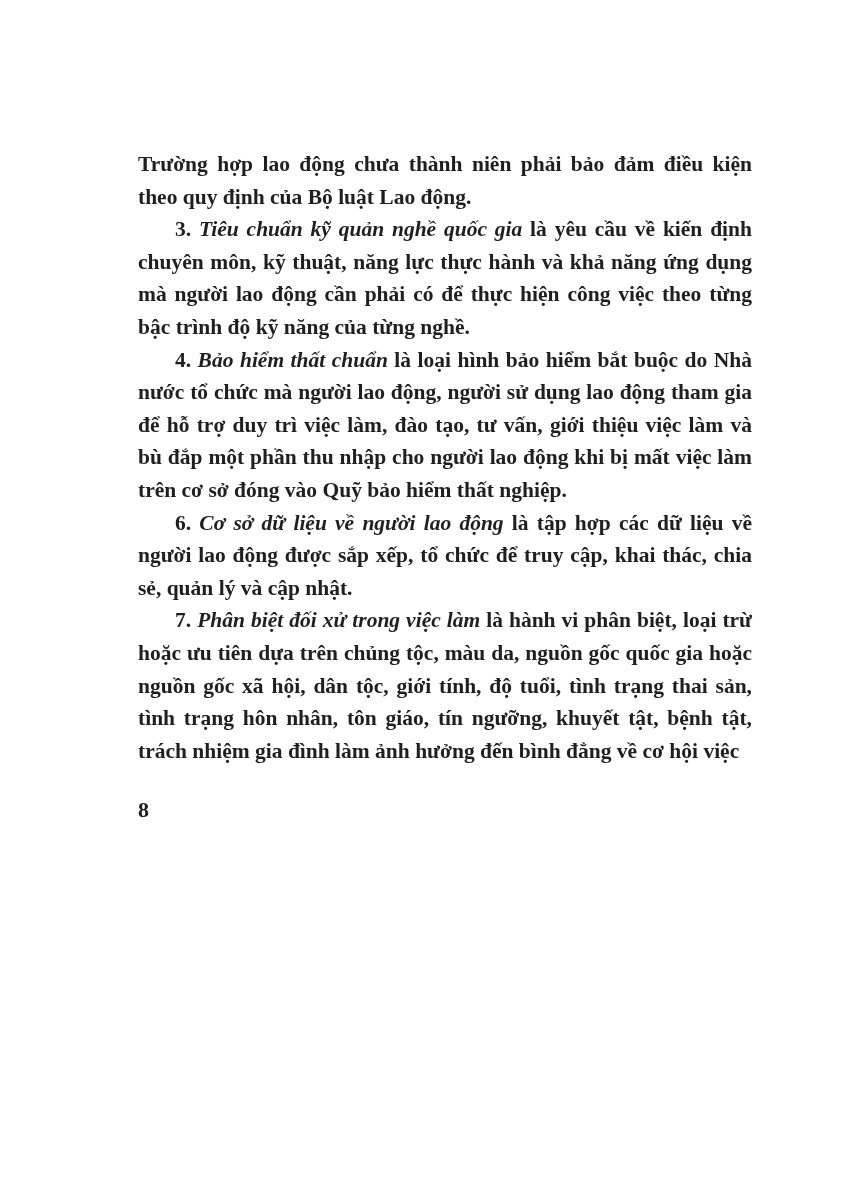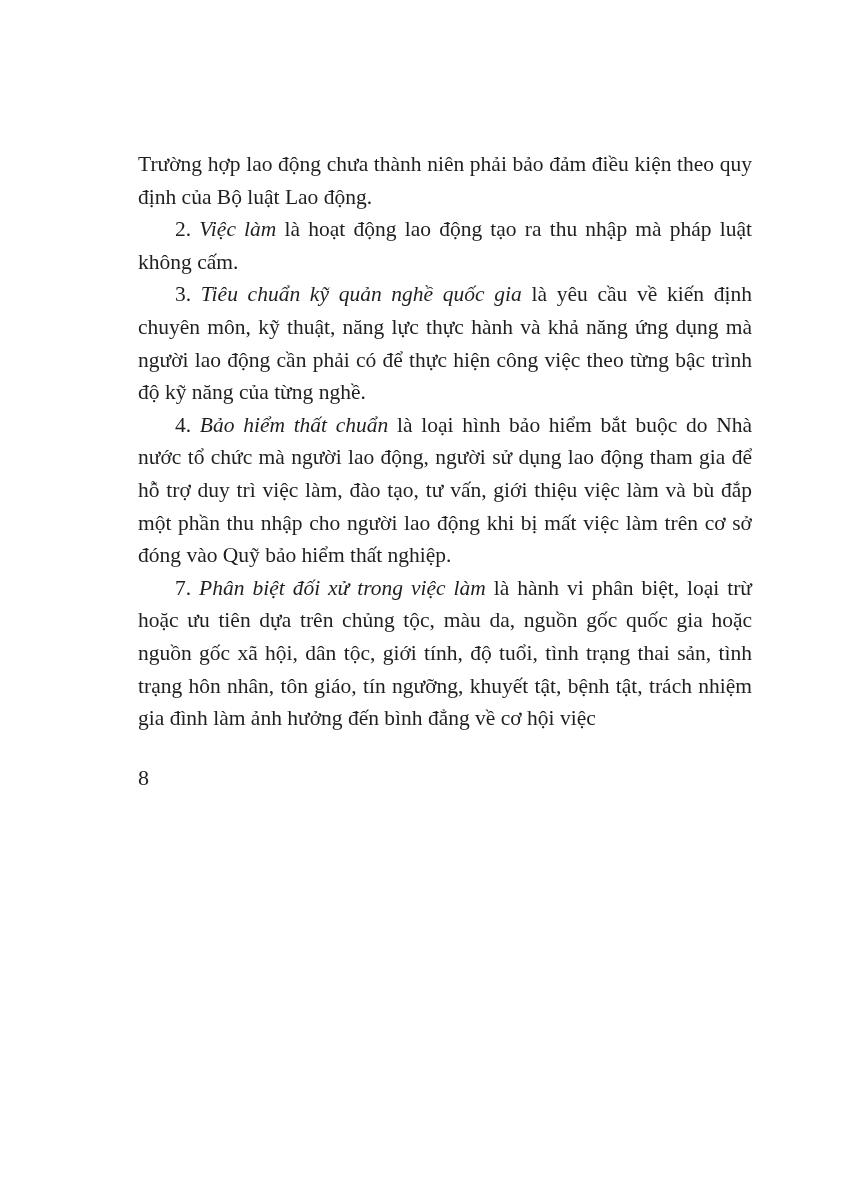--- a/index.html
+++ b/index.html
@@ -13,20 +13,21 @@
     overflow: hidden;
     position: relative;
   }
   .page {
     box-sizing: border-box;
     width: 842px;
     height: 959px;
     padding: 148px 90px 0 138px;
     background: #ffffff;
     color: #1f1f1f;
+    font-weight: bold;
   }
   .body-text {
     font-family: "Liberation Serif", "DejaVu Serif", serif;
     font-size: 21.5px;
     line-height: 32.6px;
     text-align: justify;
   }
   .para {
     margin: 0;
   }
@@ -43,19 +44,19 @@
     color: #1f1f1f;
     text-align: left;
   }
 </style>
 </head>
 <body>
 
 <div class="page">
   <div class="body-text">
       <p class="para"><span>Trường hợp lao động chưa thành niên phải bảo đảm điều kiện theo quy định của Bộ luật Lao động.</span></p>
-      <p class="para indent"><span>2. </span><span class="italic">Việc làm</span><span> là hoạt động lao động tạo ra thu nhập mà pháp luật không cấm.</span></p>
       <p class="para indent"><span>3. </span><span class="italic">Tiêu chuẩn kỹ quản nghề quốc gia</span><span> là yêu cầu về kiến định chuyên môn, kỹ thuật, năng lực thực hành và khả năng ứng dụng mà người lao động cần phải có để thực hiện công việc theo từng bậc trình độ kỹ năng của từng nghề.</span></p>
       <p class="para indent"><span>4. </span><span class="italic">Bảo hiểm thất chuẩn</span><span> là loại hình bảo hiểm bắt buộc do Nhà nước tổ chức mà người lao động, người sử dụng lao động tham gia để hỗ trợ duy trì việc làm, đào tạo, tư vấn, giới thiệu việc làm và bù đắp một phần thu nhập cho người lao động khi bị mất việc làm trên cơ sở đóng vào Quỹ bảo hiểm thất nghiệp.</span></p>
+      <p class="para indent"><span>6. </span><span class="italic">Cơ sở dữ liệu về người lao động</span><span> là tập hợp các dữ liệu về người lao động được sắp xếp, tổ chức để truy cập, khai thác, chia sẻ, quản lý và cập nhật.</span></p>
       <p class="para indent"><span>7. </span><span class="italic">Phân biệt đối xử trong việc làm</span><span> là hành vi phân biệt, loại trừ hoặc ưu tiên dựa trên chủng tộc, màu da, nguồn gốc quốc gia hoặc nguồn gốc xã hội, dân tộc, giới tính, độ tuổi, tình trạng thai sản, tình trạng hôn nhân, tôn giáo, tín ngưỡng, khuyết tật, bệnh tật, trách nhiệm gia đình làm ảnh hưởng đến bình đẳng về cơ hội việc</span></p>
     </div>
   <div class="page-number">8</div>
 </div>
 
 </body></html>

